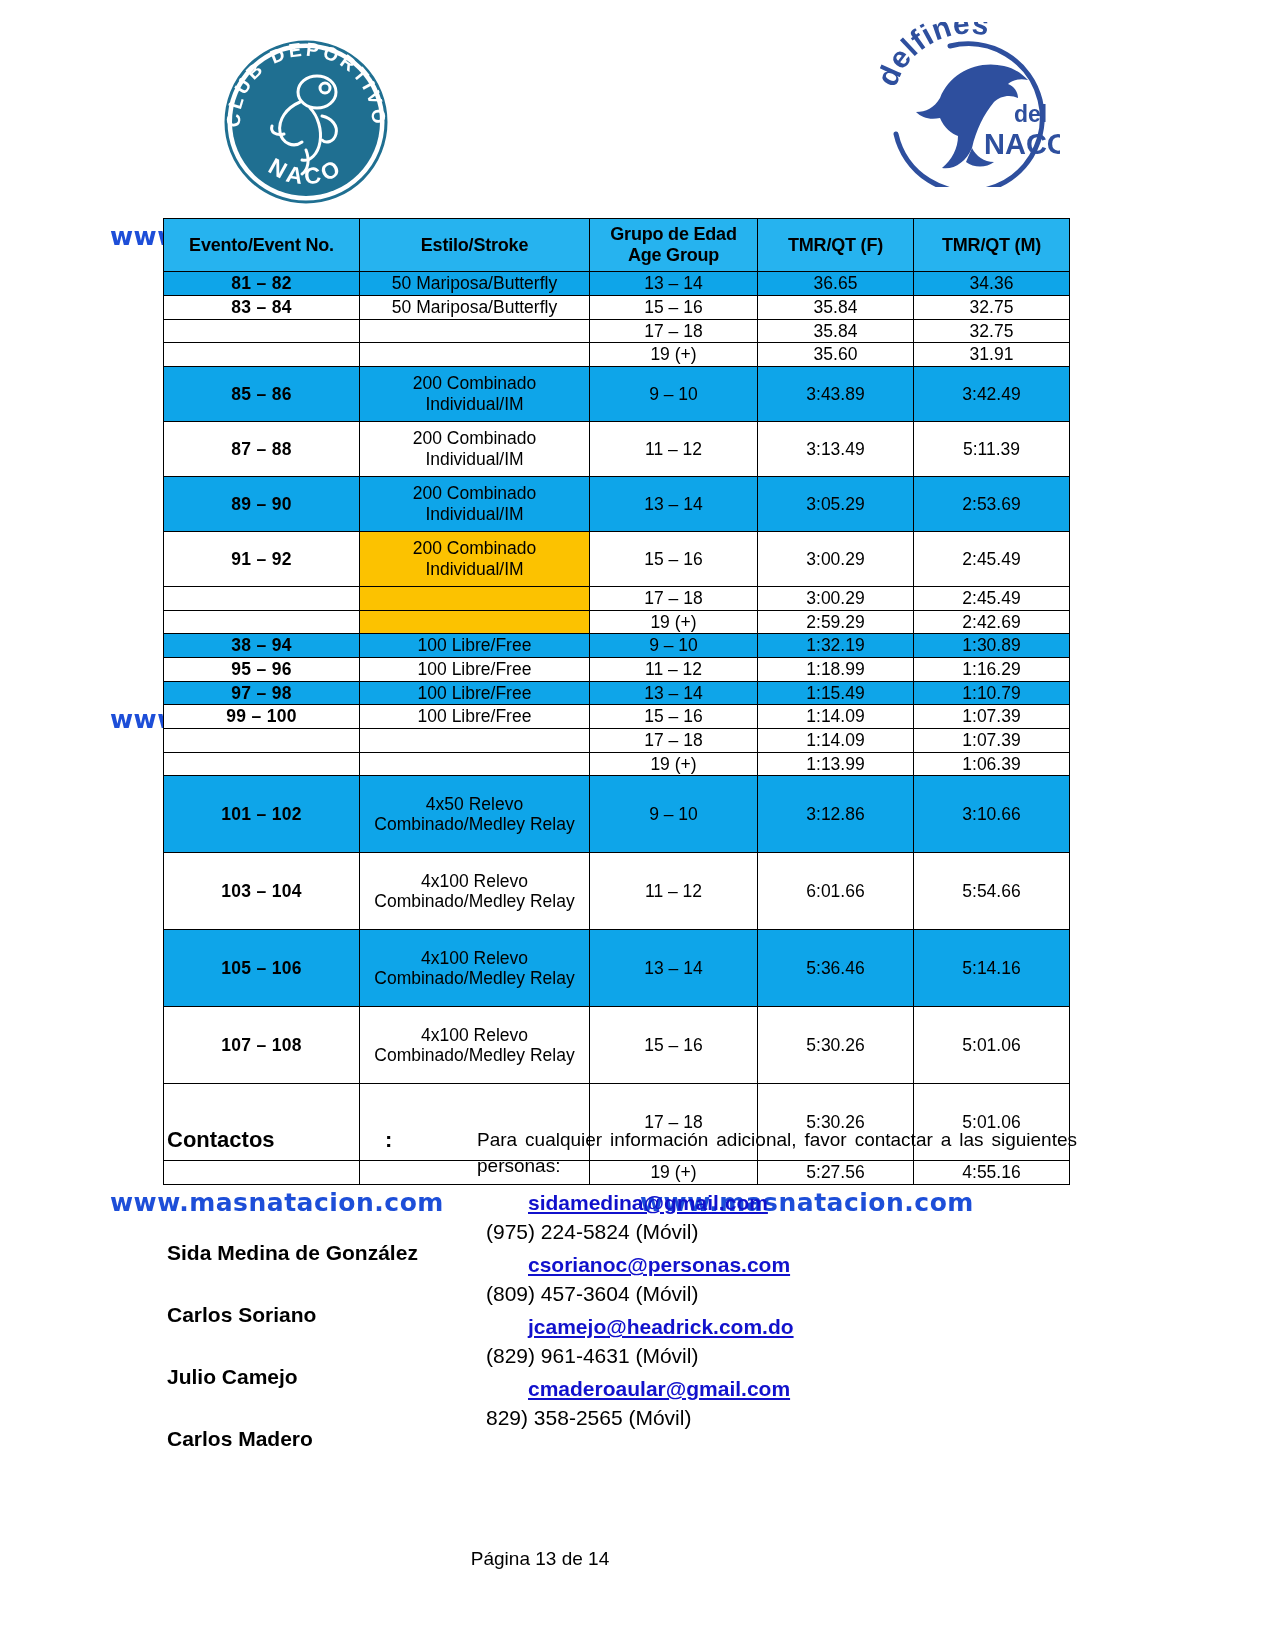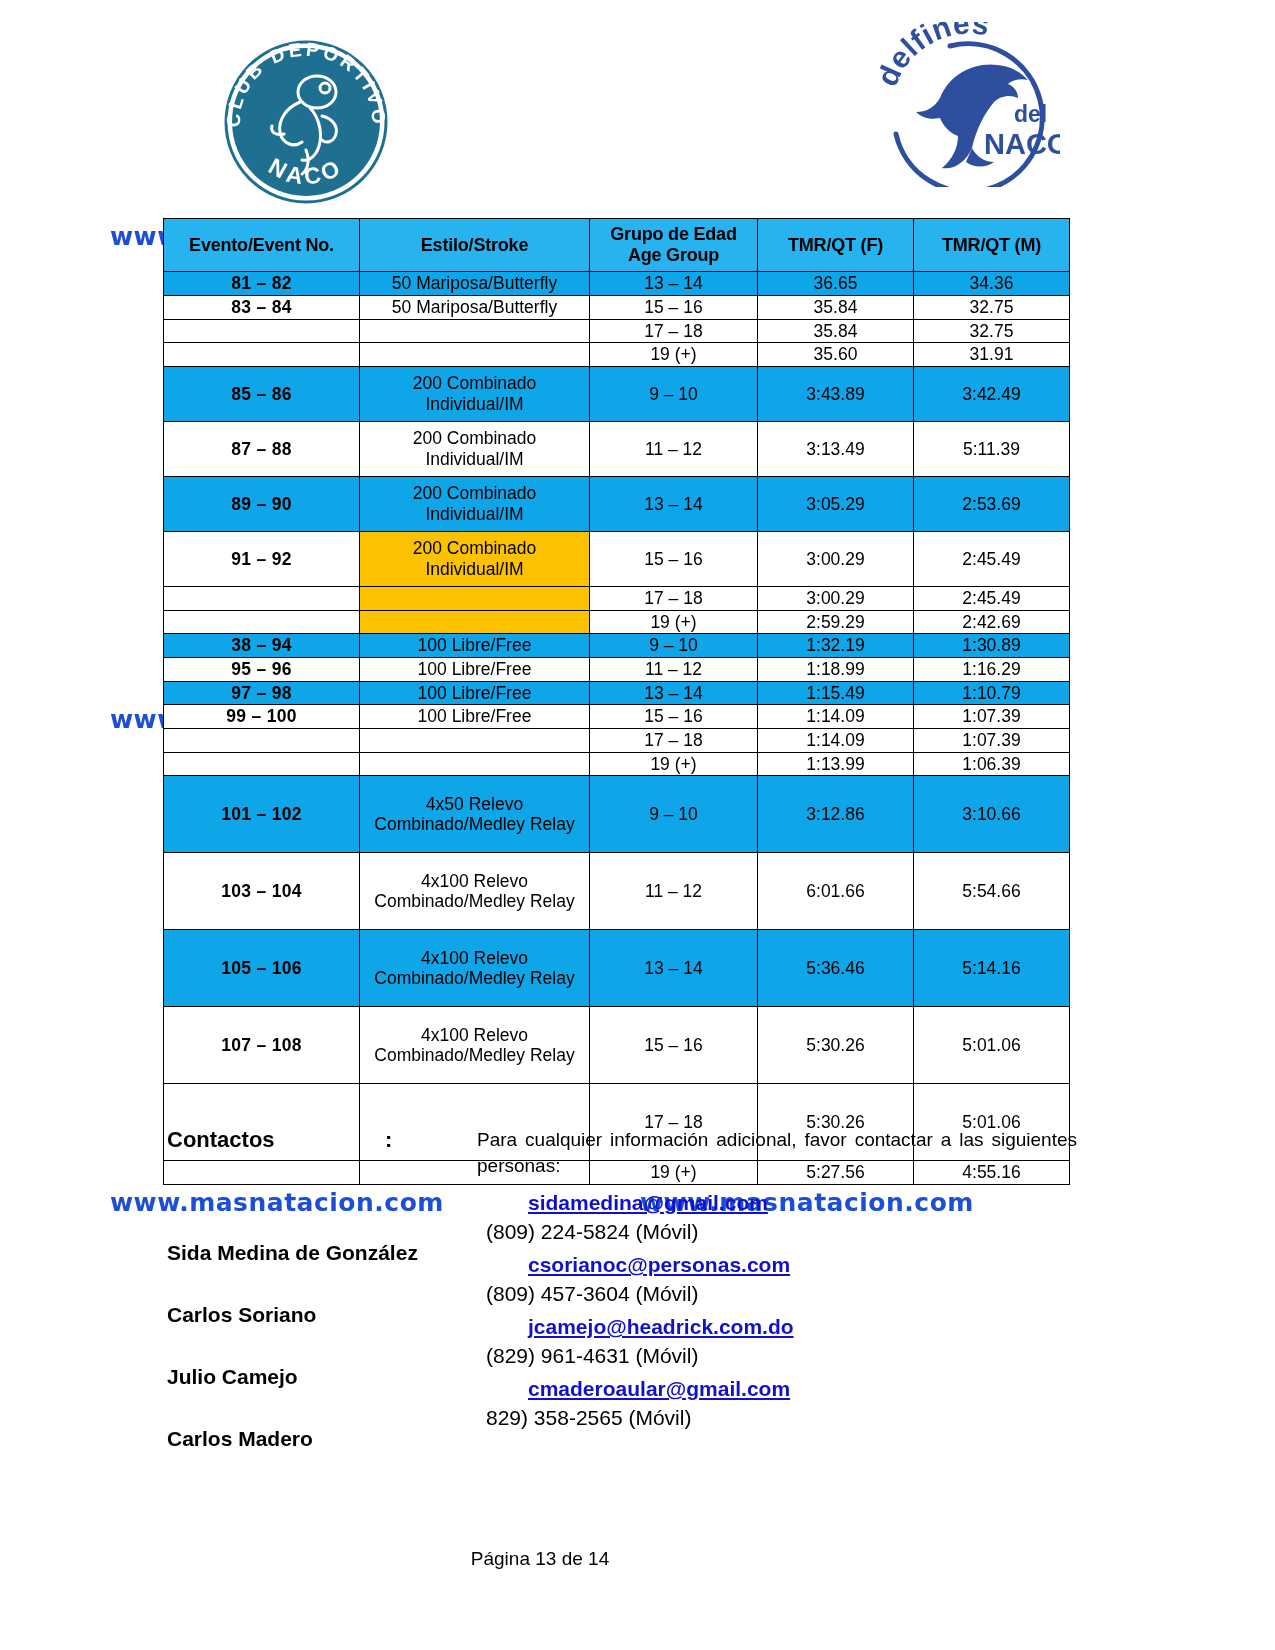--- a/index.html
+++ b/index.html
@@ -406,21 +406,21 @@
 <div id="contacts">
   <div class="contact-intro">
     <span class="lbl">Contactos</span>
     <span class="colon">:</span>
     <span class="txt">Para cualquier información adicional, favor contactar a las siguientes personas:</span>
   </div>
   <div id="people-list">
       <div class="person">
         <span class="pname">Sida Medina de González</span>
         <a class="pmail" href="#">sidamedina@gmail.com</a>
-        <span class="pphone">(809) 224-5824 (Móvil)</span>
+        <span class="pphone">(975) 224-5824 (Móvil)</span>
       </div>
       <div class="person">
         <span class="pname">Carlos Soriano</span>
         <a class="pmail" href="#">csorianoc@personas.com</a>
         <span class="pphone">(809) 457-3604 (Móvil)</span>
       </div>
       <div class="person">
         <span class="pname">Julio Camejo</span>
         <a class="pmail" href="#">jcamejo@headrick.com.do</a>
         <span class="pphone">(829) 961-4631 (Móvil)</span>

